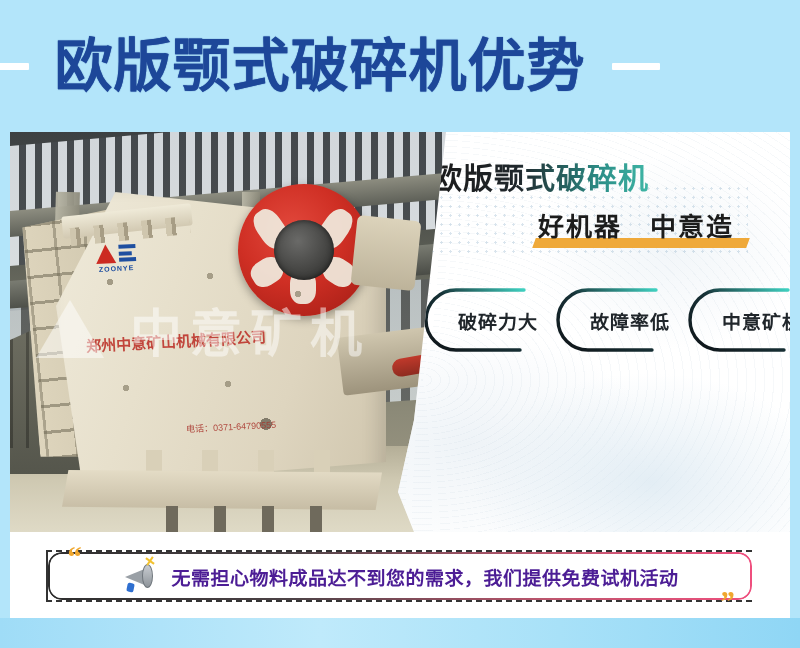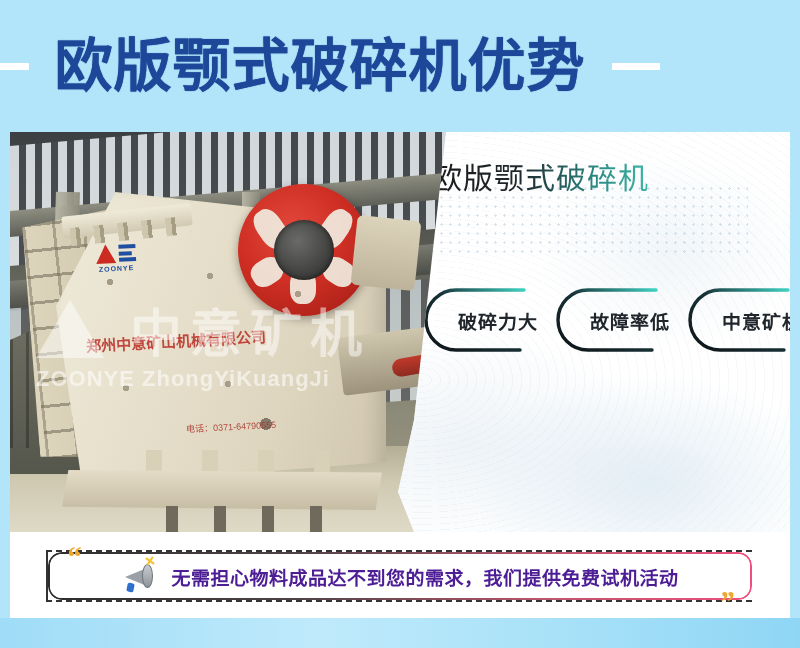--- a/index.html
+++ b/index.html
@@ -309,21 +309,21 @@
     background: radial-gradient(circle 1.4px, rgba(120,160,190,.45) 99%, transparent 0) 0 0/9px 9px;
     opacity:.6;
   }
   .panel-glow {
     position:absolute; right: -40px; bottom: -60px; width: 360px; height: 220px;
     background: radial-gradient(ellipse at center, rgba(215,230,240,.7), rgba(255,255,255,0) 70%);
   }
 
   .panel-title {
     position: absolute; left: 42px; top: 22px;
-    font-size: 30px; font-weight: normal;
+    font-size: 30px; font-weight: bold;
     letter-spacing: 1px; white-space: nowrap;
     font-family: "DejaVu Sans", "Liberation Sans", sans-serif;
     background: linear-gradient(90deg, #1a1a1a 0%, #20272c 40%, #2c8f88 78%, #3fb6a6 100%);
     -webkit-background-clip: text;
     background-clip: text;
     color: transparent;
   }
   .panel-sub-wrap {
     position:absolute; left: 148px; top: 74px;
   }
@@ -515,32 +515,35 @@
           </div>
           <div class="mark-text">ZOONYE</div>
         </div>
 
         <div class="body-red-text">郑州中意矿山机械有限公司</div>
         <div class="body-phone">电话：0371-64790555</div>
 
         <div class="watermark">
           <span class="wm-tri"></span>
           <span class="wm-cn">中意矿机</span>
-          <span class="wm-en">ZOONYE  ZhongYiKuangJi</span>
         </div>
       </div>
     </div>
 
     <div class="right-panel">
       <div class="panel-waves"></div>
       <div class="panel-dots"></div>
       <div class="panel-glow"></div>
 
       <div class="panel-title">欧版颚式破碎机</div>
 
+      <div class="panel-sub-wrap">
+        <span class="panel-sub-bar"></span>
+        <span class="panel-sub">好机器　中意造</span>
+      </div>
 
       <div class="features">
 
         <div class="feature">
           <svg class="bracket" viewBox="0 0 120 68">
             <defs>
               <linearGradient id="bg1" x1="0" y1="1" x2="1" y2="0">
                 <stop offset="0%" stop-color="#0f1317"></stop>
                 <stop offset="55%" stop-color="#173237"></stop>
                 <stop offset="100%" stop-color="#3fd0c0"></stop>

